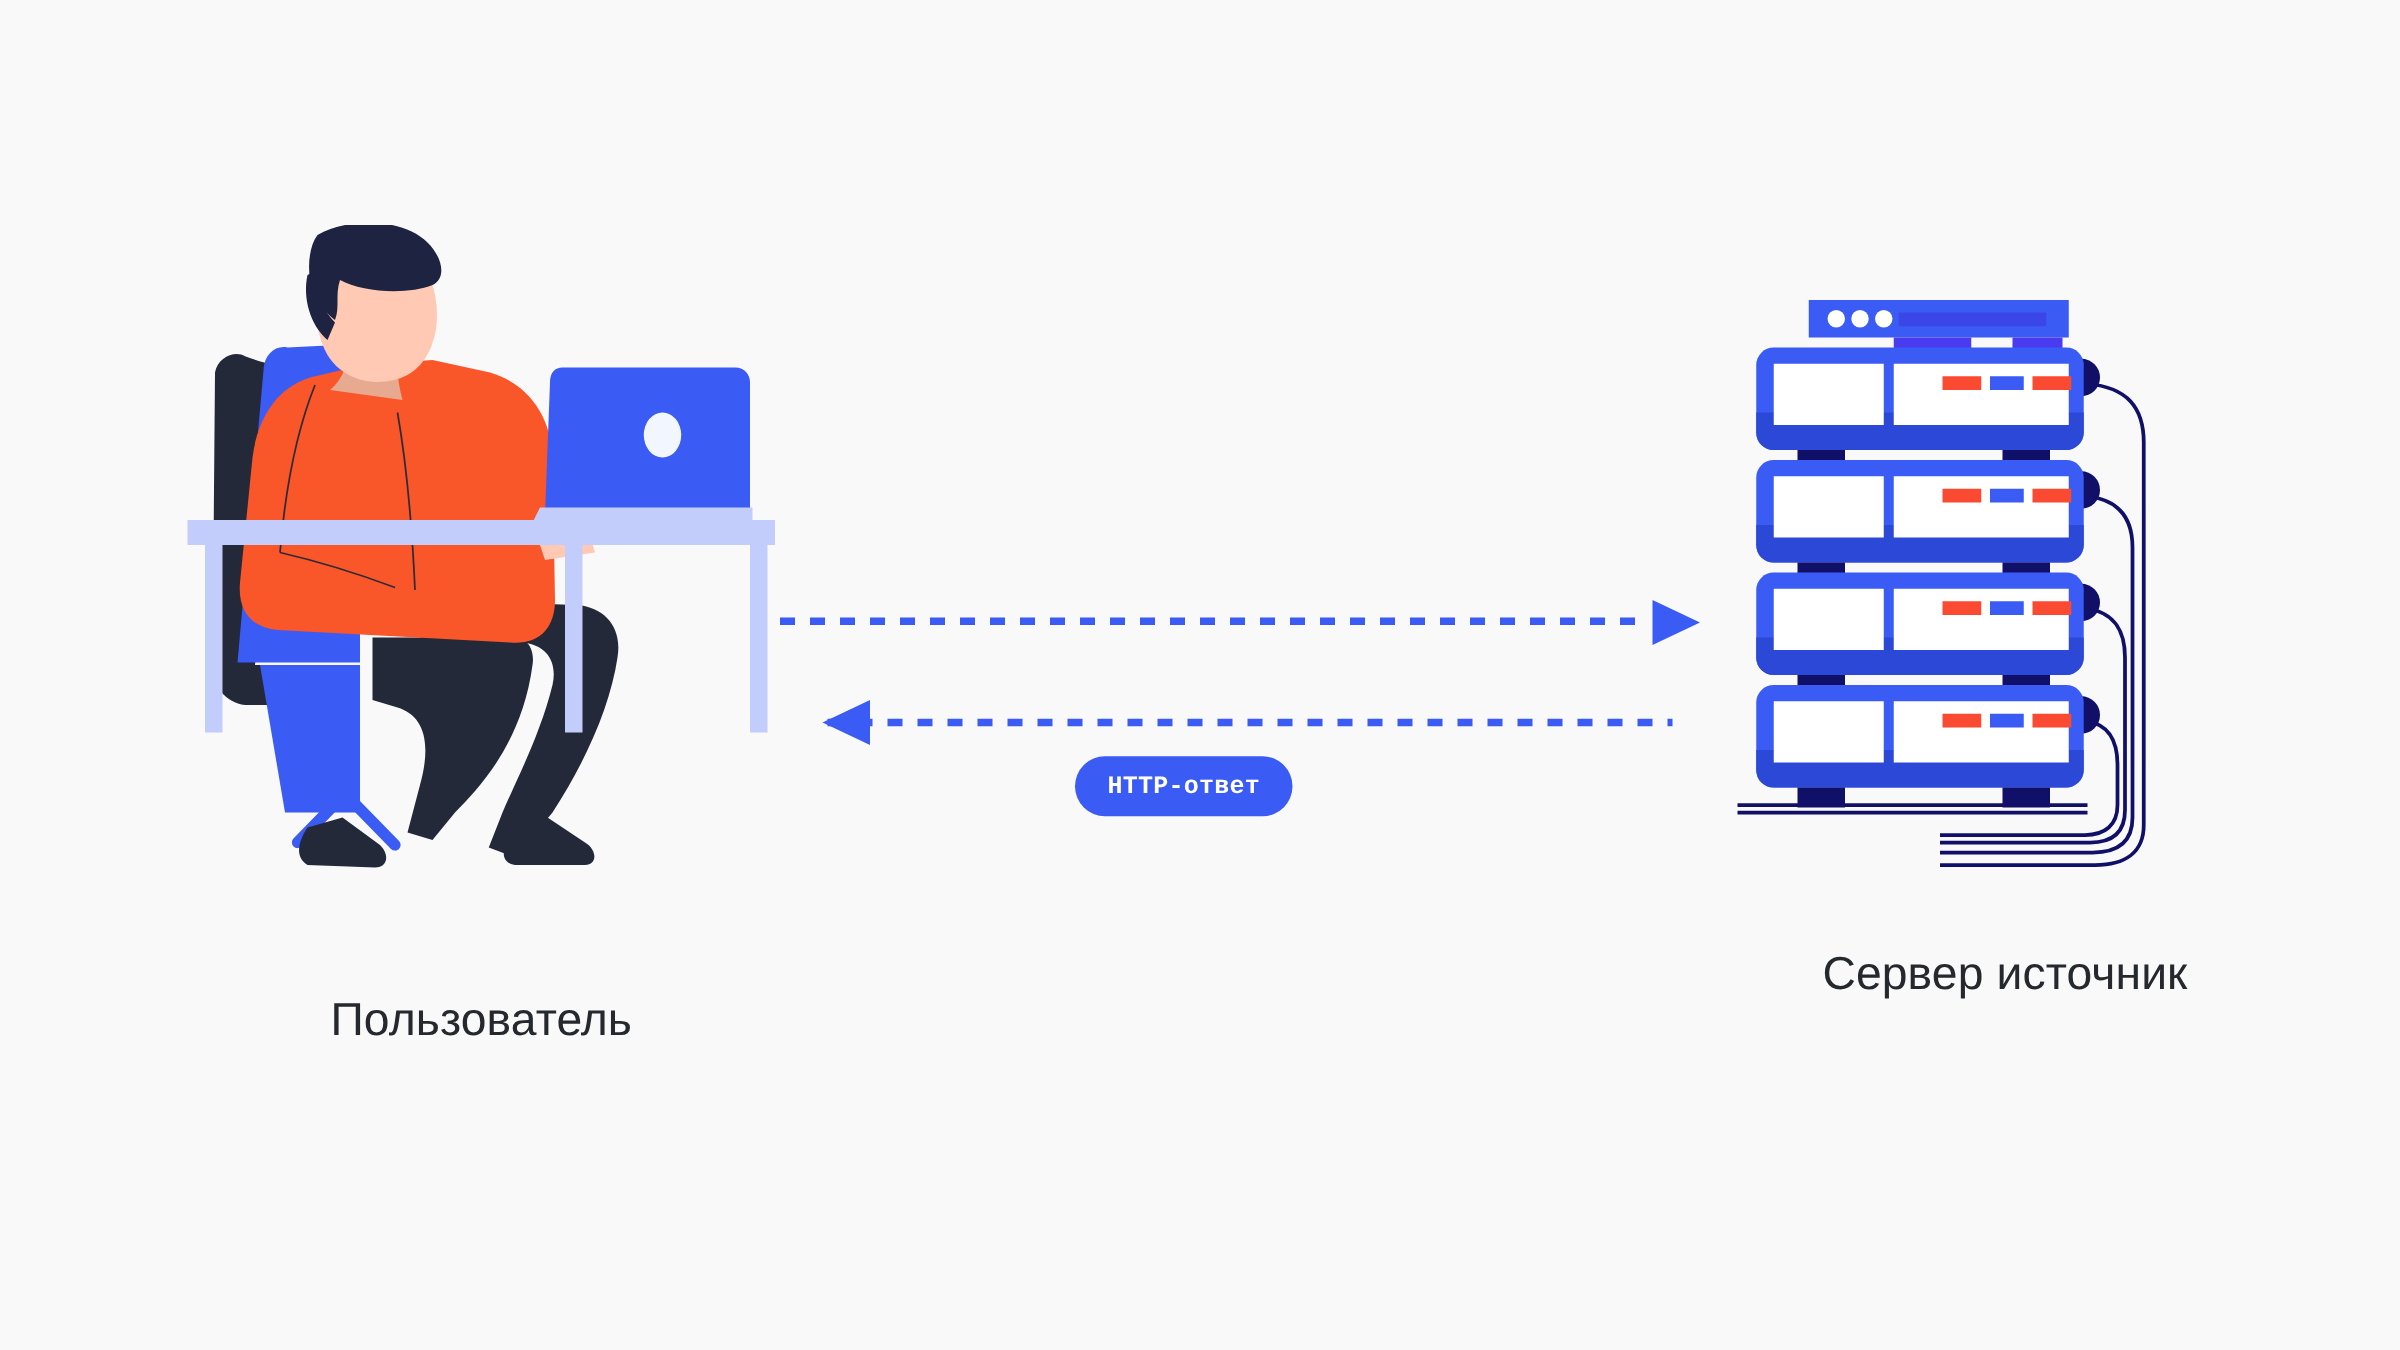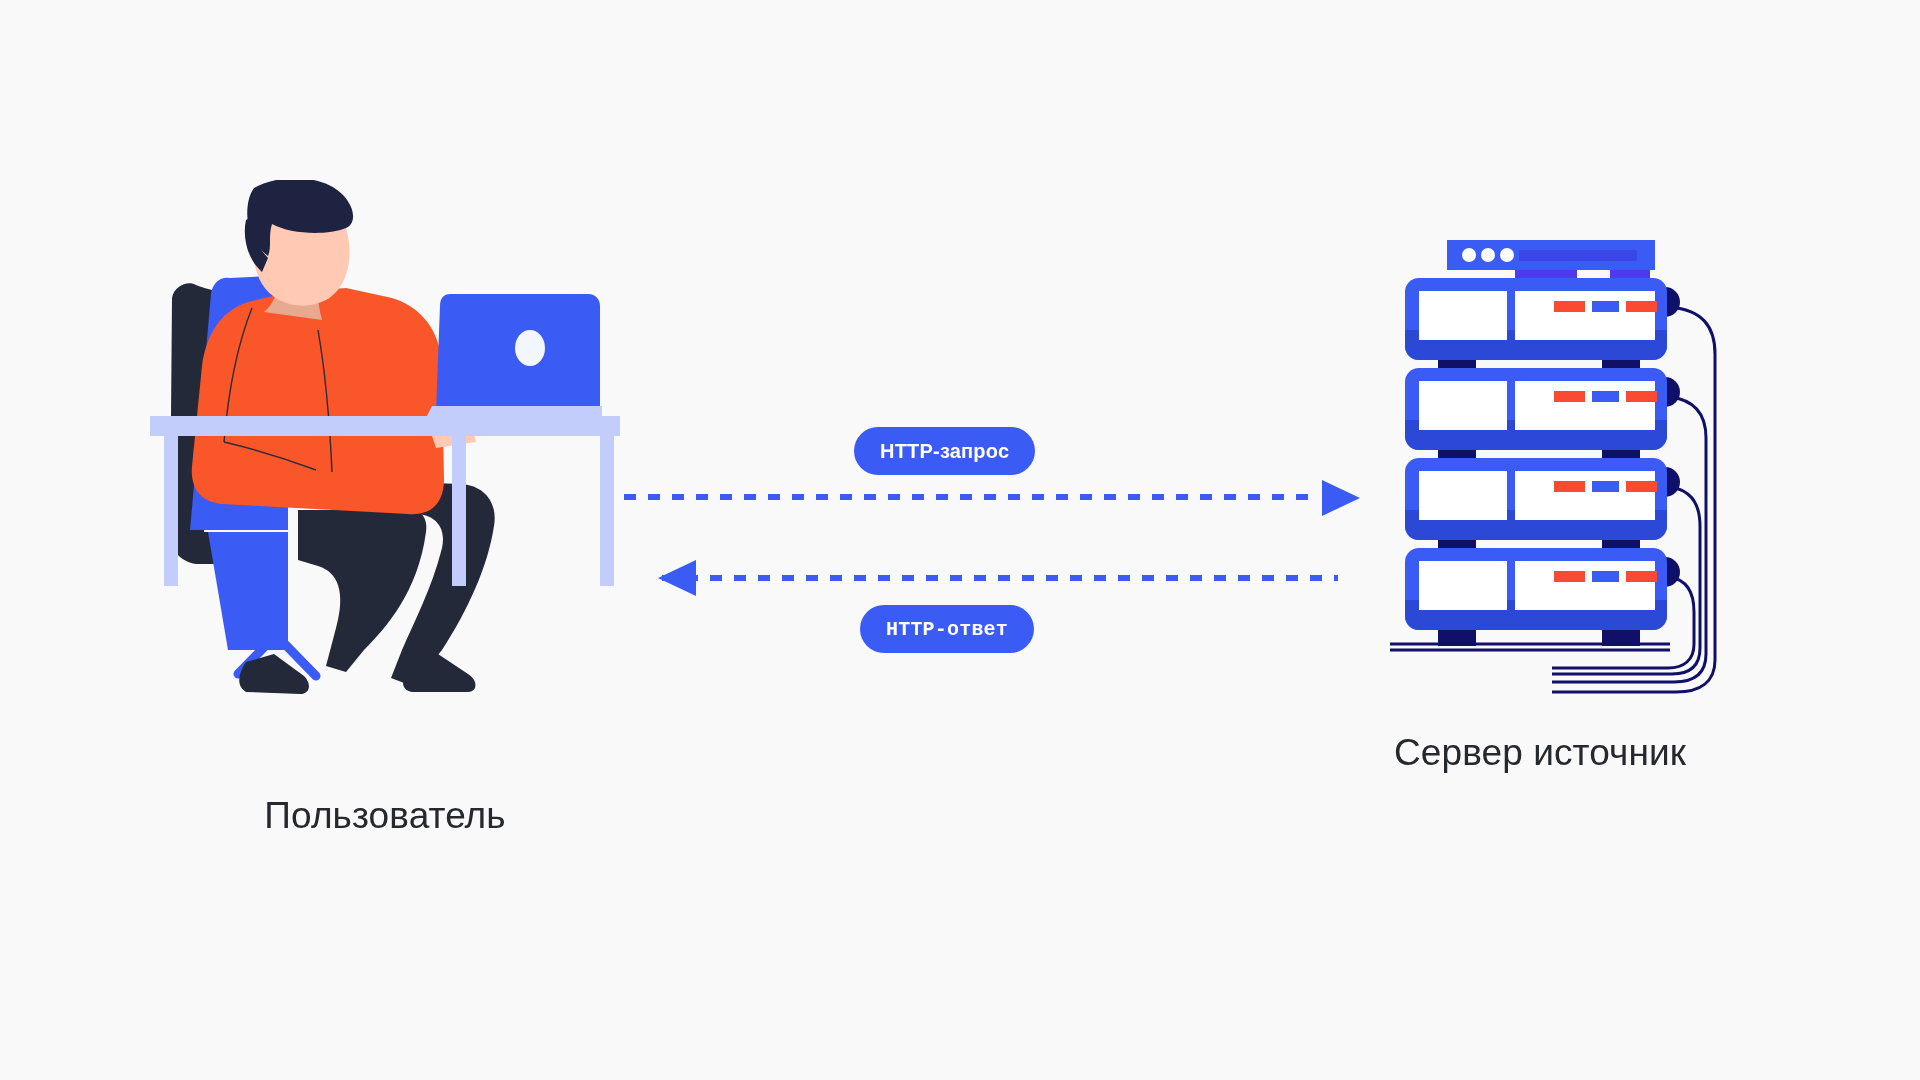--- a/index.html
+++ b/index.html
@@ -51,22 +51,23 @@
     text-align: center;
   }
   .caption-user {
     left: 150px;
     top: 758px;
     width: 470px;
     margin-top: 37px;
   }
   .caption-server {
     left: 1330px;
-    top: 732px;
+    top: 758px;
     width: 420px;
+    text-align: right;
   }
 
   
   .flow {
     position: absolute;
     left: 600px;
     top: 410px;
     width: 780px;
     height: 230px;
   }
@@ -270,17 +271,16 @@
         <polygon points="722,70 760,88 722,106" fill="#3b5bf5"></polygon>
       </g>
 
       <g>
         <line x1="62" y1="168" x2="738" y2="168" stroke="#3b5bf5" stroke-width="6" stroke-dasharray="12 12" stroke-linecap="butt"></line>
         <polygon points="58,168 96,150 96,186" fill="#3b5bf5"></polygon>
       </g>
     </svg>
   </div>
 
-  <div class="badge badge-request">HTTP-запрос</div>
 
   <div class="badge badge-response">HTTP-ответ</div>
 
 </div>
 
 </body></html>

